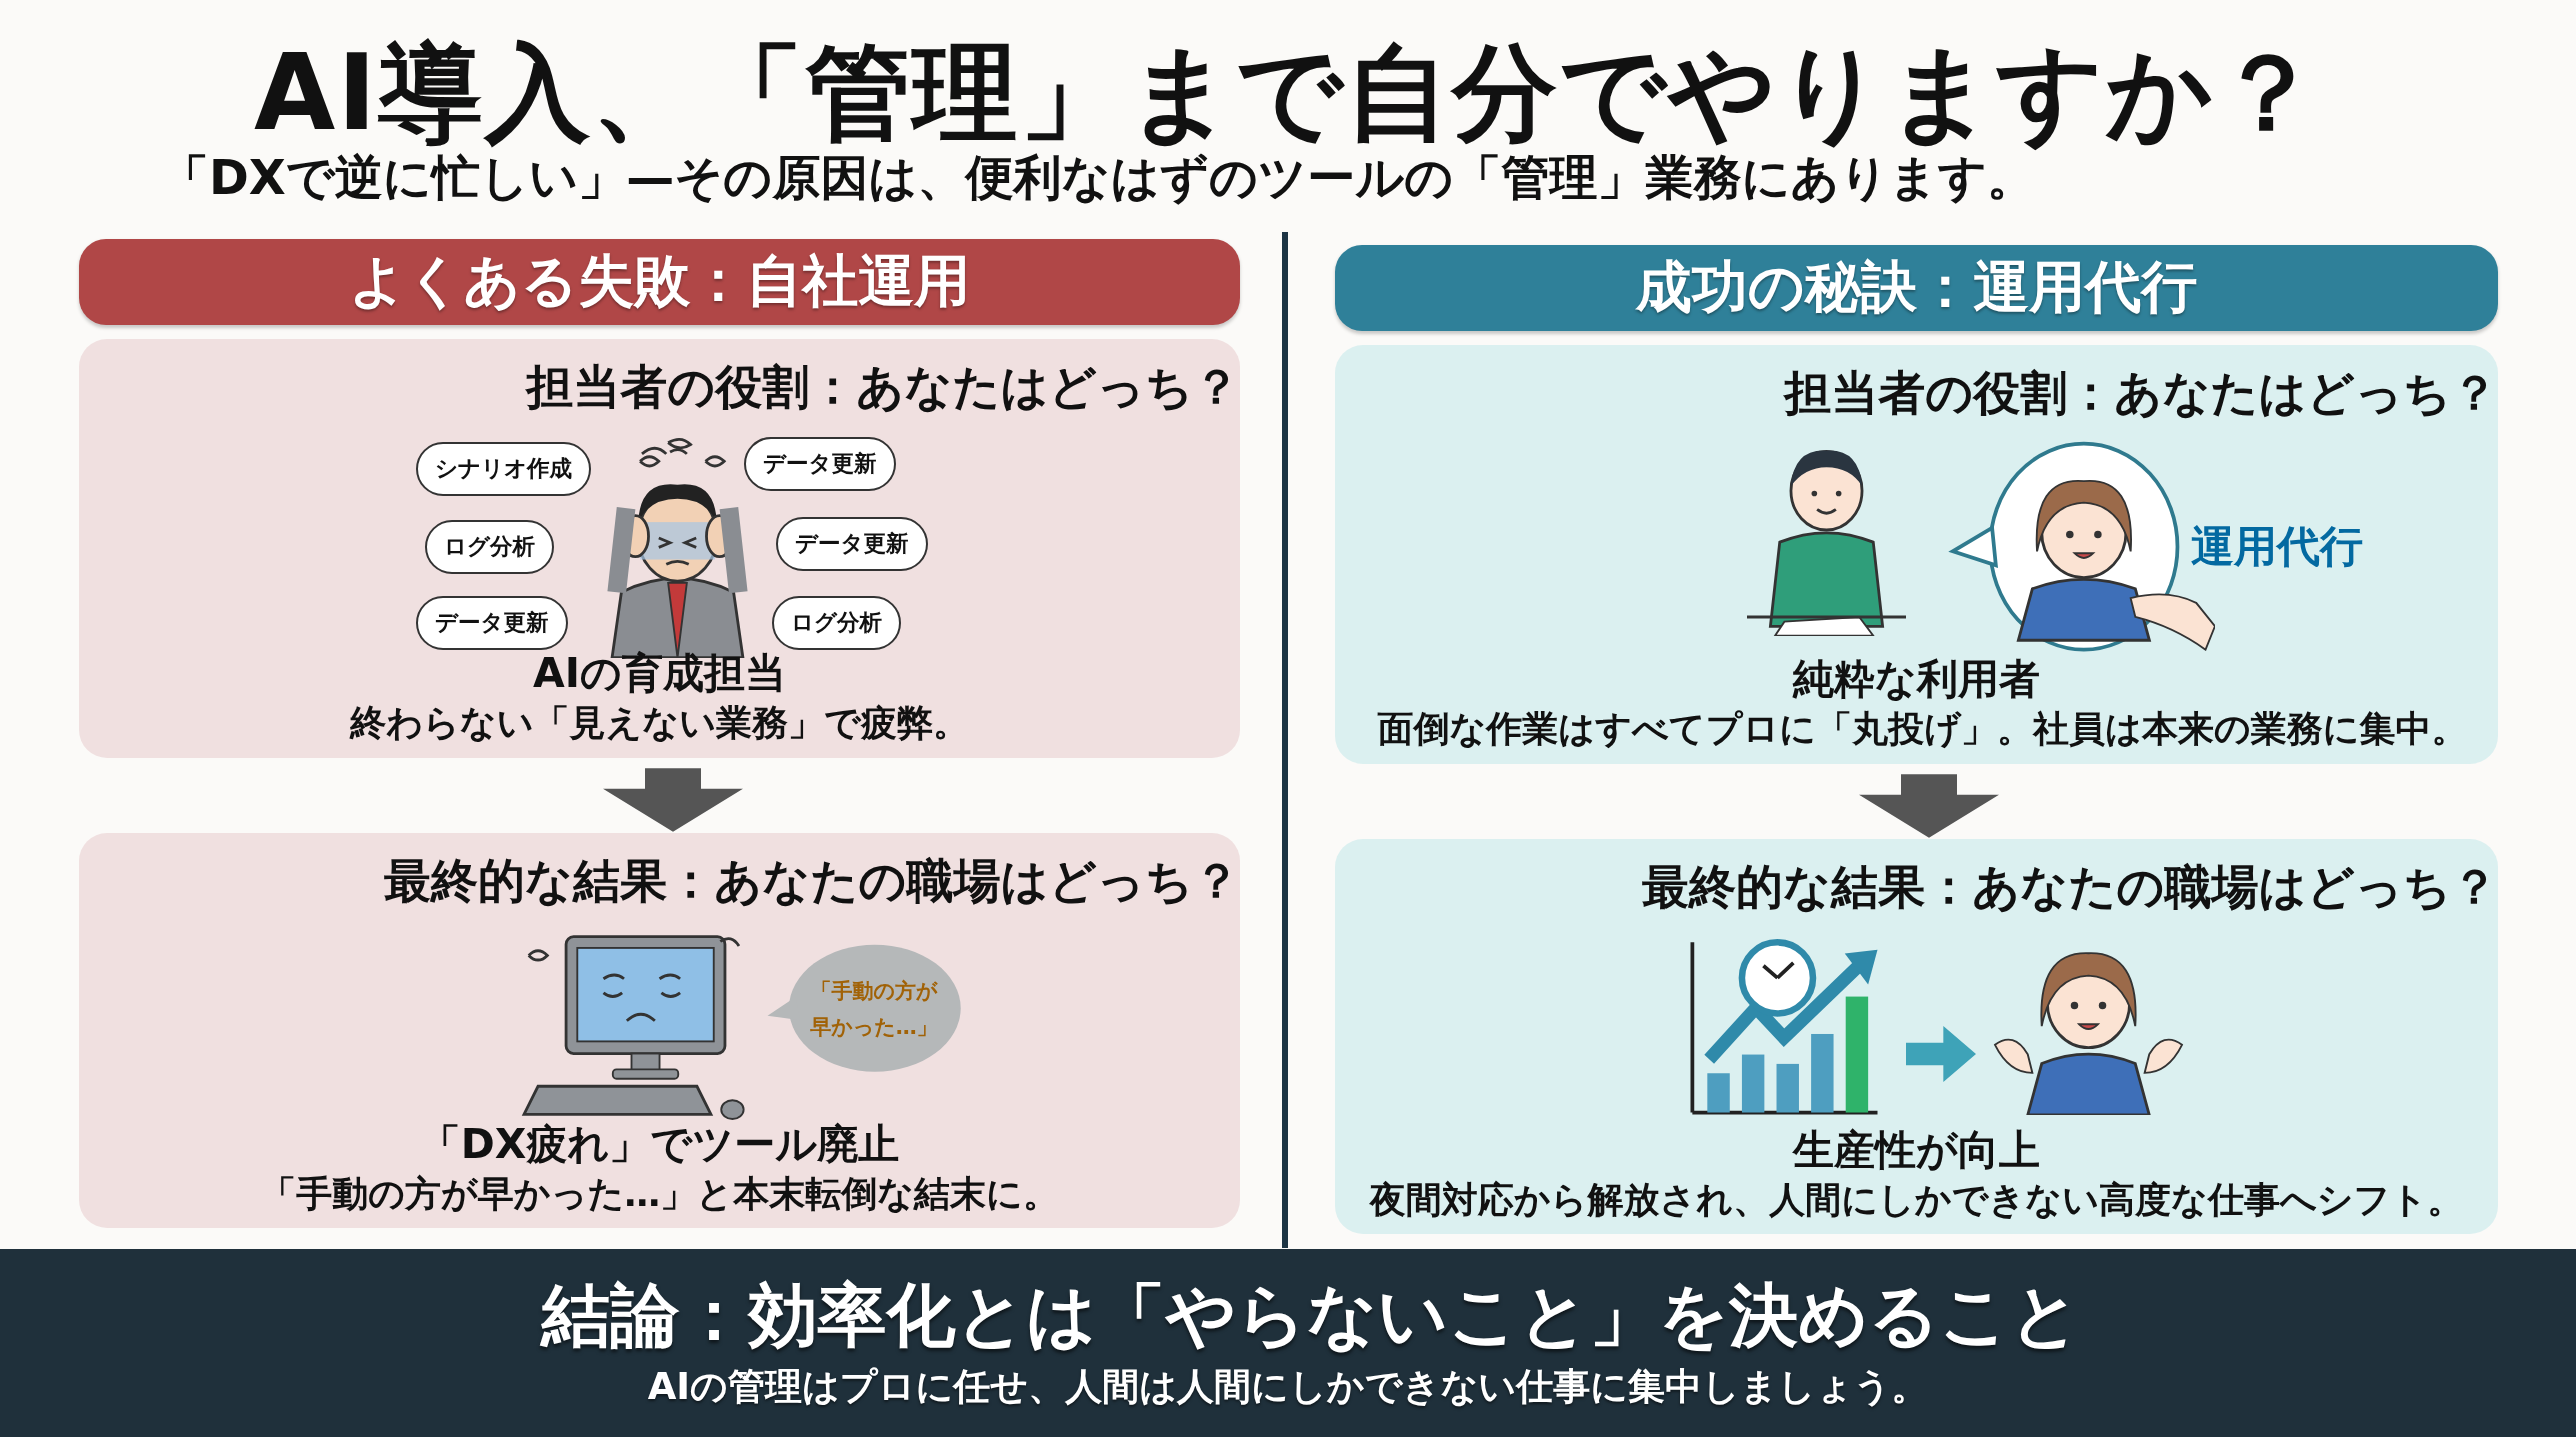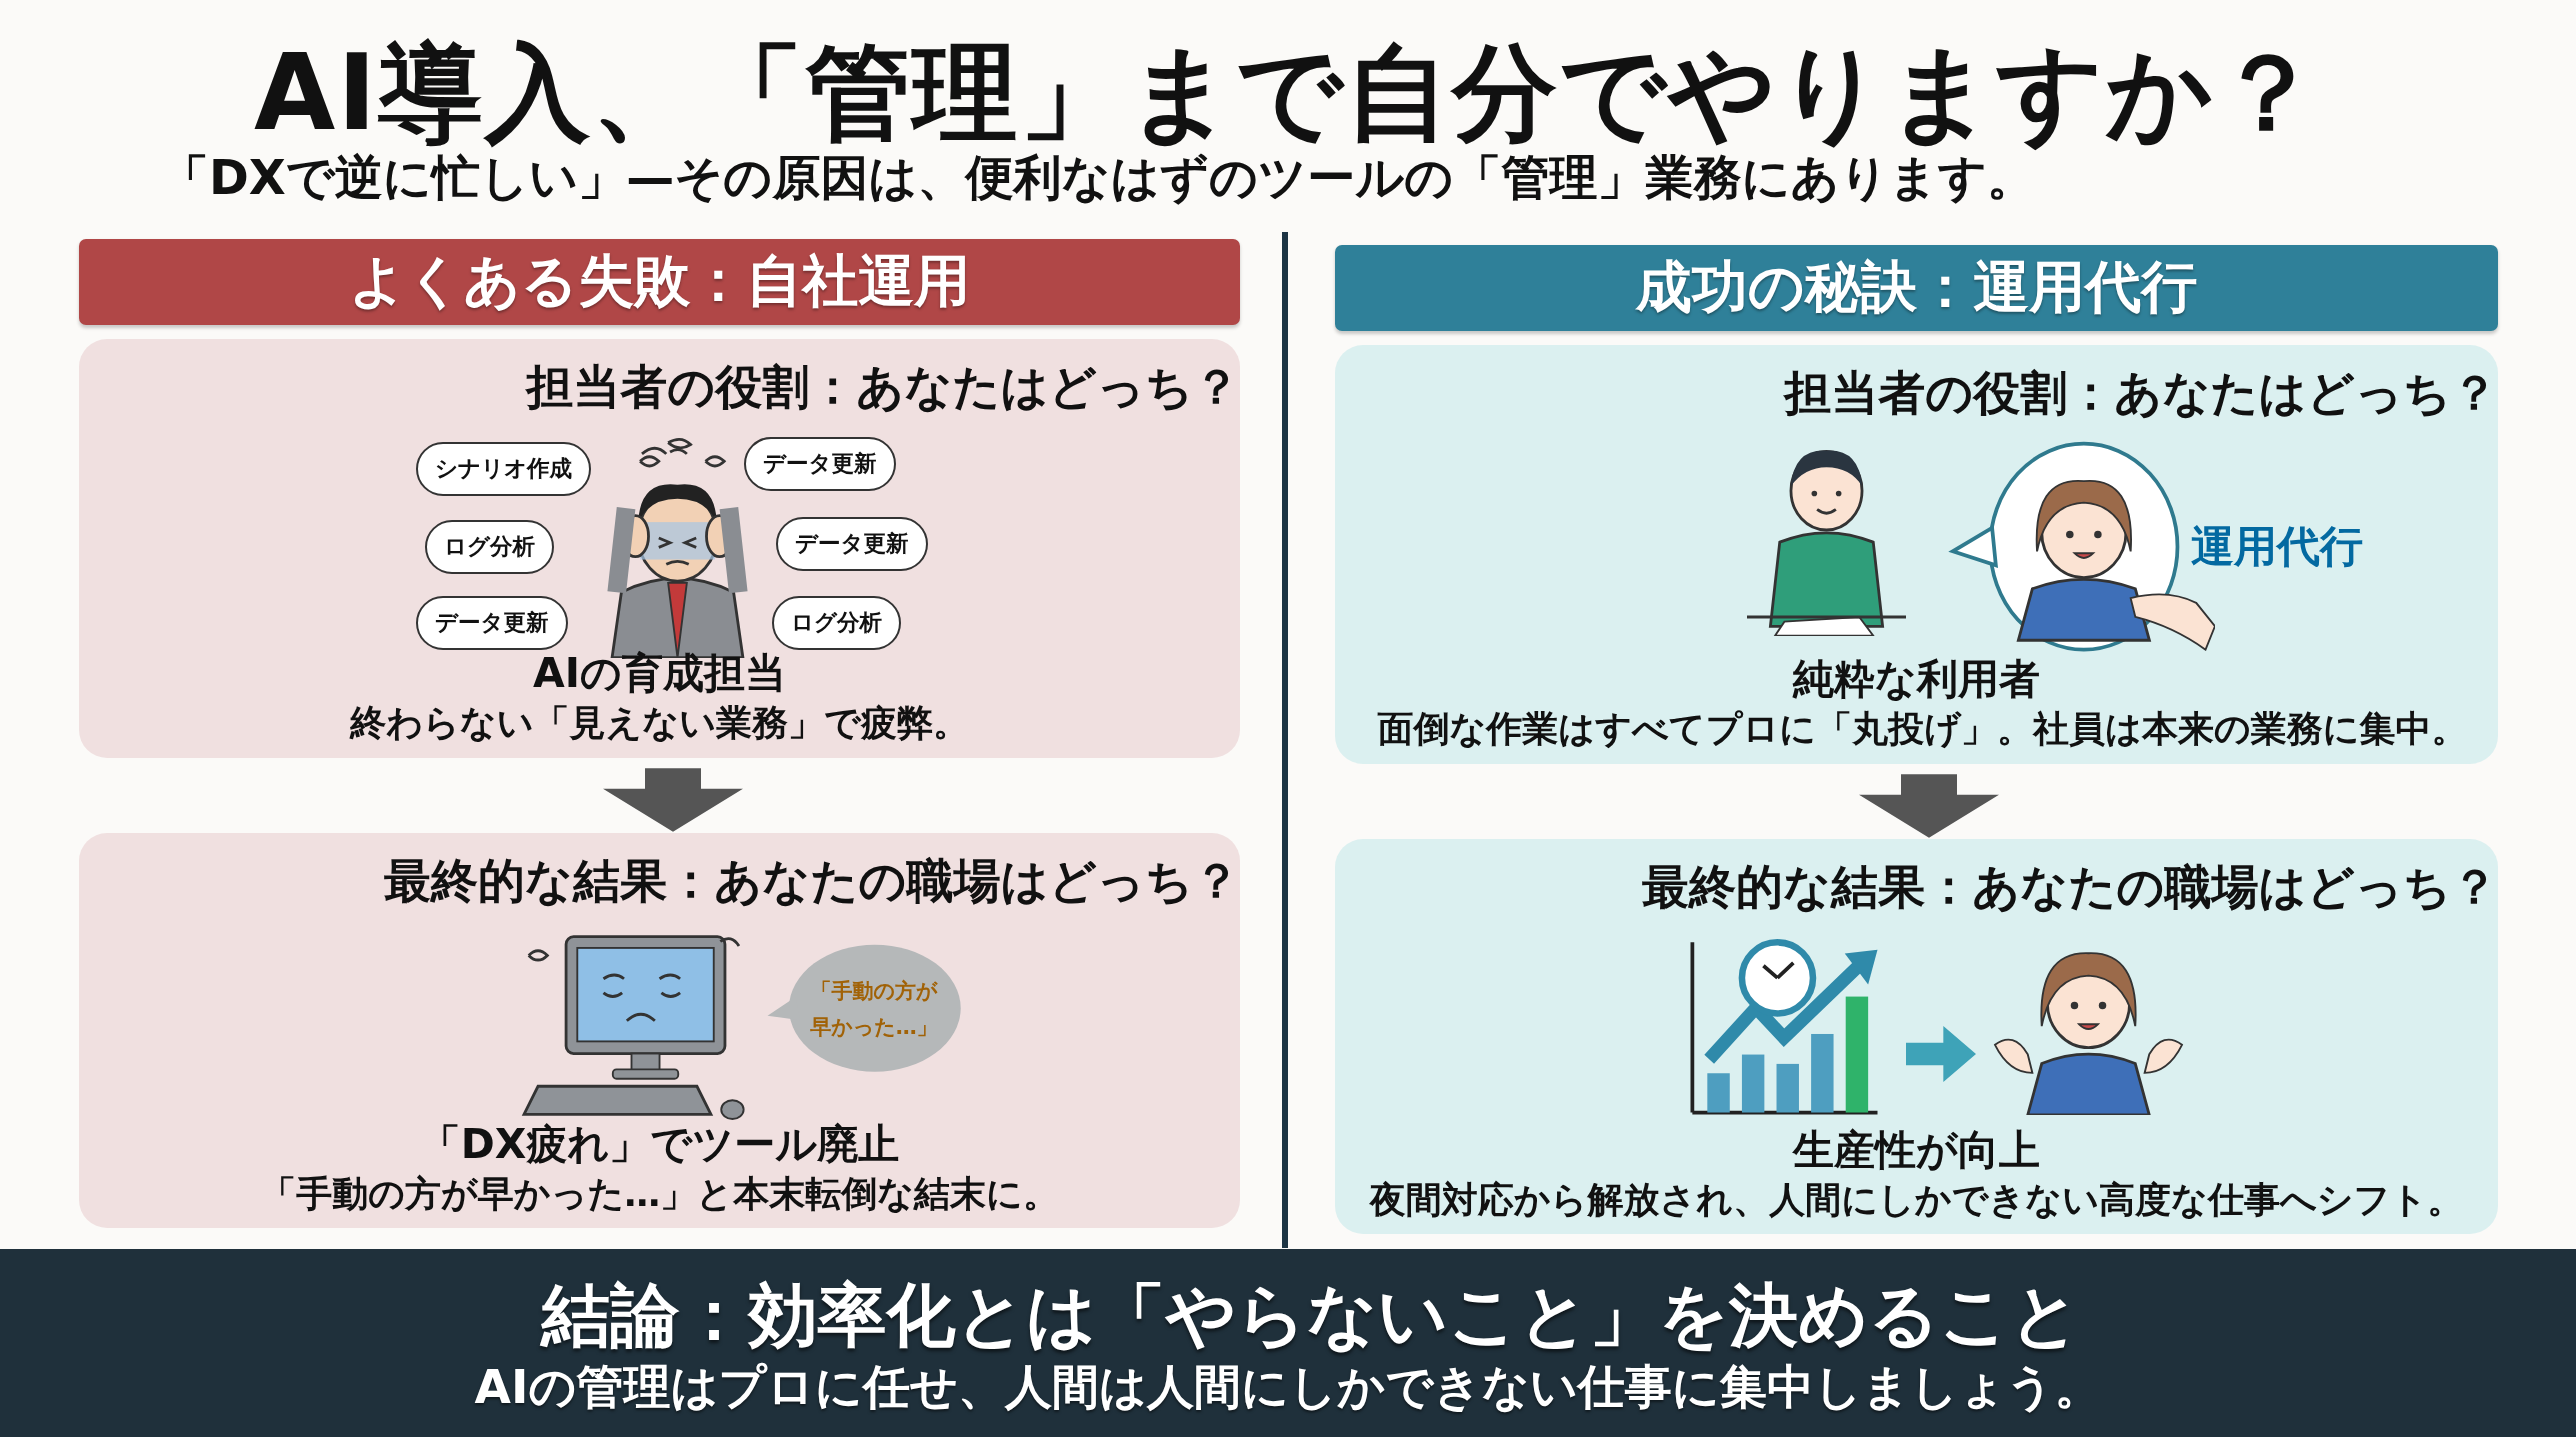--- a/index.html
+++ b/index.html
@@ -16,21 +16,21 @@
     line-height: 131px;
   }
   .subtitle {
     position: absolute; left: 0; top: 144px; width: 2196px;
     text-align: center; font-size: 48px; font-weight: 700; line-height: 66px;
   }
   .col { position: absolute; top: 239px; }
   .col.left { left: 79px; width: 1161px; }
   .col.right { left: 1335px; width: 1163px; margin-top: 6px; }
   .col-header {
-    height: 86px; border-radius: 7px; color: #fff;
+    height: 86px; border-radius: 27px; color: #fff;
     font-size: 56px; font-weight: 700; display: flex; align-items: center; justify-content: center;
     text-shadow: 0 1.9px 2.8px rgba(0,0,0,0.35);
     box-shadow: 0 2.8px 3.7px rgba(0,0,0,0.2);
   }
   .left .col-header { background: #b04747; }
   .right .col-header { background: #2f8099; }
   .panel {
     position: absolute; left: 0; width: 100%; border-radius: 28px;
   }
   .left .panel { background: #f0e0e0; }
@@ -63,21 +63,21 @@
     background: #1f303b; color: #fff;
   }
   .footer-title {
     position: absolute; left: 0; width: 100%; top: 20.6px;
     text-align: center; font-size: 69px; font-weight: 800; line-height: 90px;
     text-shadow: 0 2.8px 3.7px rgba(0,0,0,0.55);
     padding-left: 46px;
   }
   .footer-sub {
     position: absolute; left: 0; width: 100%; top: 110px;
-    text-align: center; font-size: 47px; font-weight: 700; line-height: 56px;
+    text-align: center; font-size: 37px; font-weight: 700; line-height: 56px;
     text-shadow: 0 1.9px 2.8px rgba(0,0,0,0.5);
   }
   .illus { position: absolute; }
   .cloud-label {
     position: absolute; background: #fff; border: 2.8px solid #333;
     border-radius: 47px; font-size: 22.5px; font-weight: 700; text-align: center;
     padding: 9.4px 17px; white-space: nowrap;
   }
   .bubble-text {
     position: absolute; font-size: 21px; font-weight: 700; line-height: 36px;

